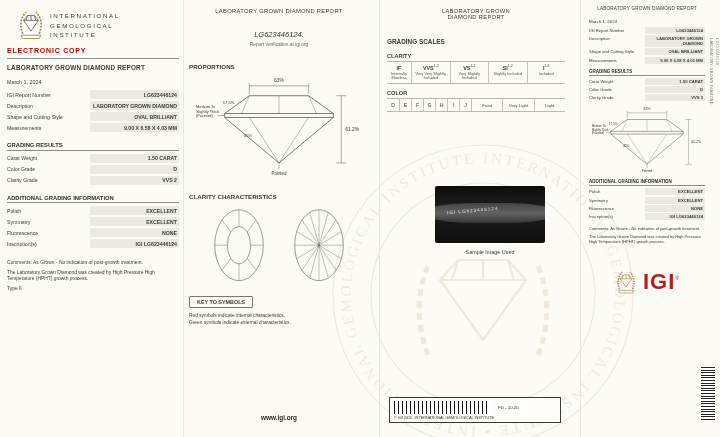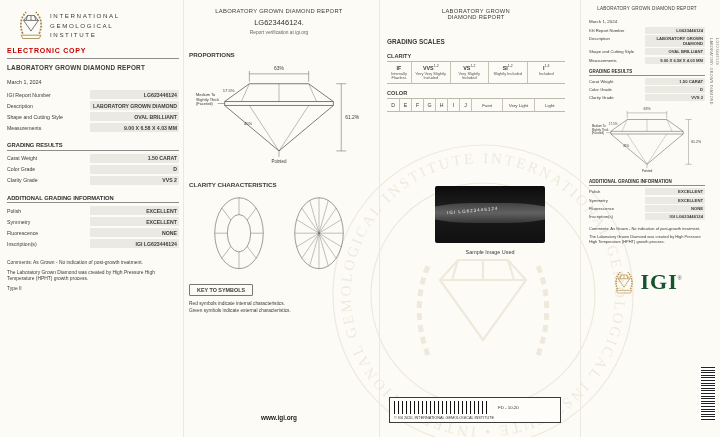--- a/index.html
+++ b/index.html
@@ -25,21 +25,21 @@
   .date{font-size:5.4px;margin:4px 0 5px;}
   .row{display:flex;align-items:stretch;margin:2px 0;}
   .row .lbl{flex:1;font-size:5.2px;padding-top:1.5px;}
   .row .val{width:52%;font-size:5.2px;font-weight:bold;text-align:right;background:#ebeae2;padding:1.5px 2px;border-radius:1px;}
   .sec{font-weight:bold;font-size:5.8px;color:#2e2e2e;border-bottom:1px solid #8d8d8d;padding-bottom:1.5px;margin:10px 0 3px;}
   .comments{font-size:4.9px;line-height:1.35;margin-top:12px;}
   .comments p{margin-bottom:3px;}
 
   
   .p2-title{text-align:center;font-size:5.8px;letter-spacing:.3px;margin-top:2px;}
-  .p2-number{text-align:center;font-size:7.5px;margin-top:4px;color:#333;}
+  .p2-number{text-align:center;font-size:7.5px;margin-top:16px;color:#333;font-style:italic;}
   .p2-verify{text-align:center;font-size:4.8px;color:#666;margin-top:3px;}
   .h-block{font-weight:bold;font-size:6.2px;margin:16px 0 4px;}
   .prop-svg{display:block;width:168px;margin:0 auto;}
   .ovals{display:flex;justify-content:center;gap:24px;margin-top:6px;}
   .ovals svg{width:56px;}
   .key-box{display:inline-block;border:1px solid #777;padding:2px 7px;font-size:5.4px;font-weight:bold;margin-top:12px;border-radius:1px;}
   .key-lines{font-size:4.8px;line-height:1.5;margin-top:4px;}
   .www{position:absolute;bottom:10px;left:0;right:0;text-align:center;font-weight:bold;font-size:6.4px;color:#222;}
 
   
@@ -68,21 +68,21 @@
   
   #p4 .hdr{text-align:center;font-size:4.6px;letter-spacing:.2px;}
   #p4 .date{font-size:4.4px;margin:8px 0 3px;}
   #p4 .row{margin:1.2px 0;}
   #p4 .lbl{font-size:4.2px;padding-top:1px;}
   #p4 .val{font-size:4.2px;padding:1px 2px;width:52%;}
   #p4 .sec{font-size:4.5px;margin:5px 0 2px;}
   #p4 .comments{font-size:4px;margin-top:6px;line-height:1.3;}
   #p4 .prop-svg{width:112px;margin:4px auto 0;}
   .igi-logo{display:flex;align-items:center;justify-content:center;gap:6px;margin-top:24px;}
-  .igi-text{font-family:Liberation Serif, serif;font-weight:bold;font-size:22px;color:#14532d;letter-spacing:1px;line-height:1;}
+  .igi-text{font-family:Liberation Sans, sans-serif;font-weight:bold;font-size:22px;color:#b91c1c;letter-spacing:1px;line-height:1;}
   .igi-reg{font-size:5px;color:#4d4d4d;vertical-align:9px;}
 
   
   .right-strip{position:absolute;left:708px;top:38px;height:320px;writing-mode:vertical-rl;font-size:3.6px;color:#777;letter-spacing:.4px;line-height:1.5;}
   .right-barcode{position:absolute;left:701px;top:366px;width:14px;height:54px;background:repeating-linear-gradient(0deg,#222 0,#222 1px,#fff 1px,#fff 2.6px);}
 </style>
 </head>
 <body>
 
 <div id="stage">

